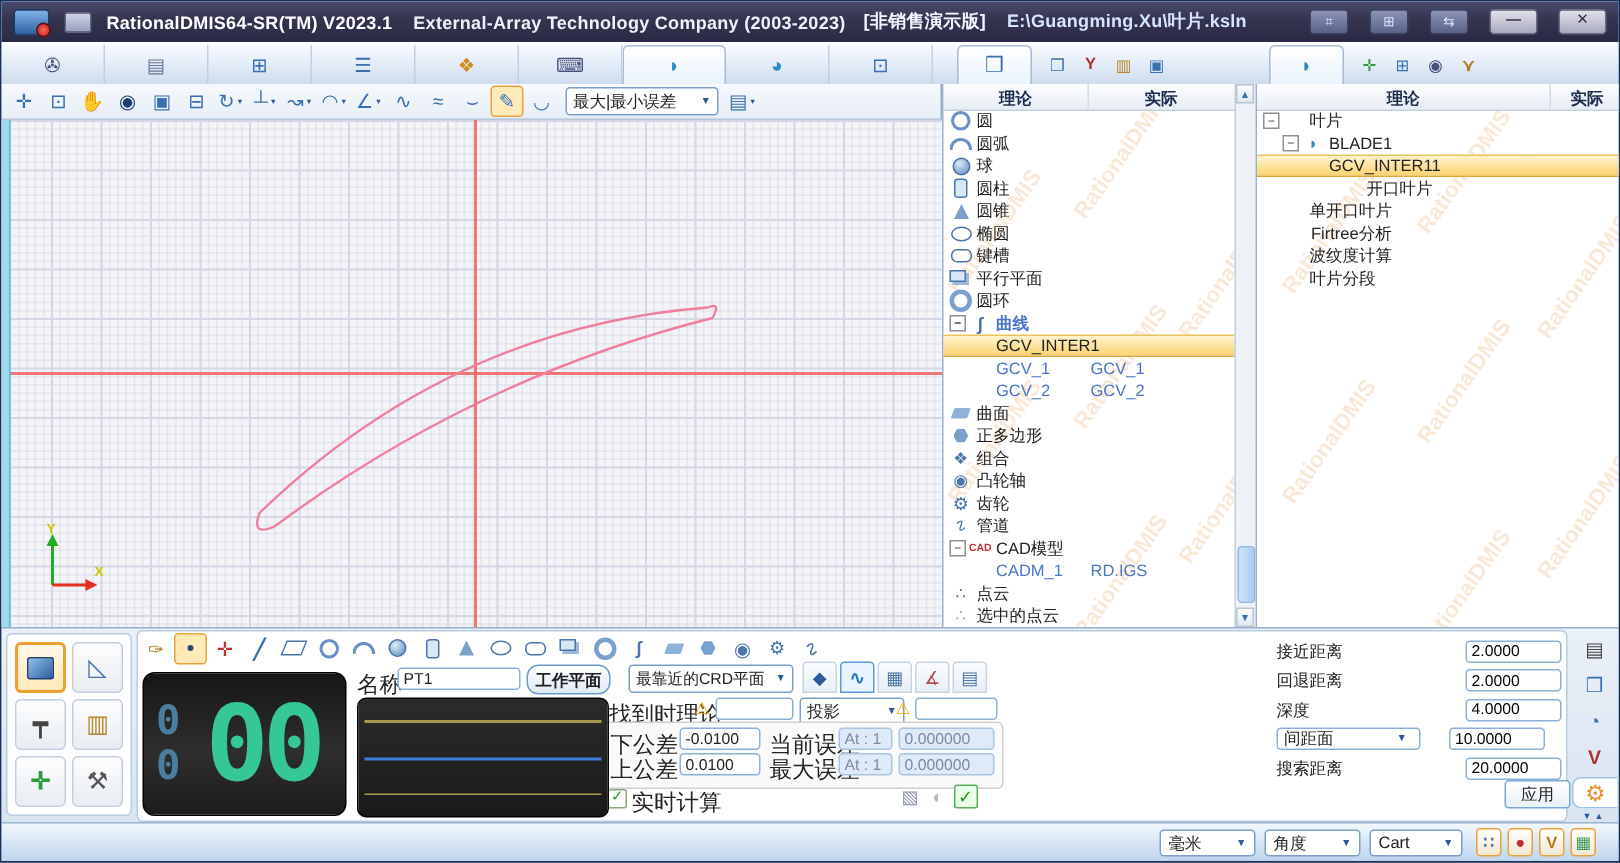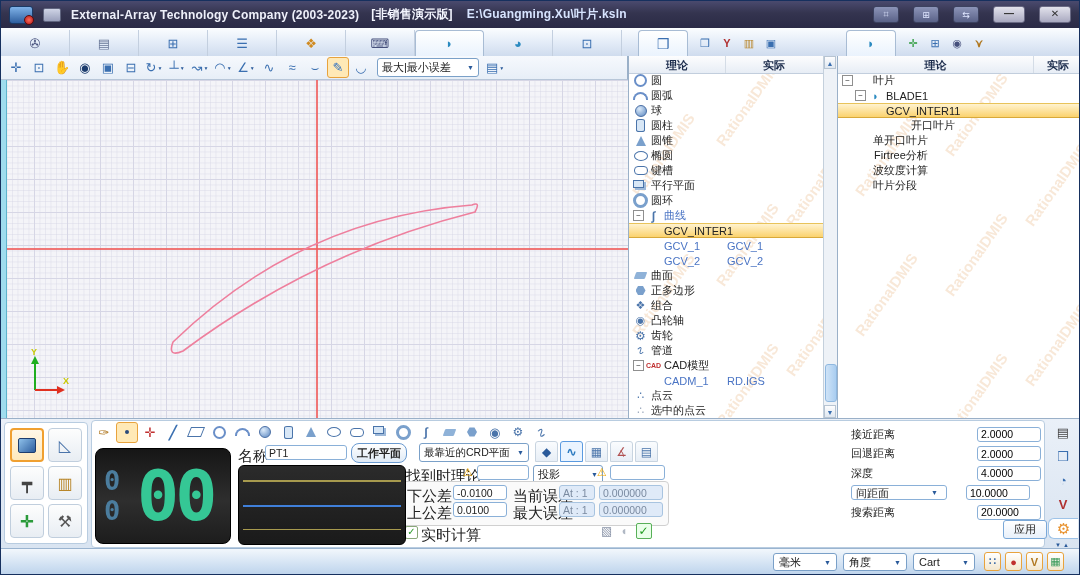--- a/index.html
+++ b/index.html
@@ -247,20 +247,21 @@
   .g-colormap::before{content:"▦";color:#3a9a5a;}
 </style>
 </head>
 <body>
 
 <div class="stage">
 
   <div class="titlebar">
     <div class="app-ico"></div>
     <div class="menu-ico"></div>
+    <span class="t-txt t-brand">RationalDMIS64-SR(TM) V2023.1</span>
     <span class="t-txt t-co">External-Array Technology Company (2003-2023)</span>
     <span class="t-txt t-demo">[非销售演示版]</span>
     <span class="t-txt t-path">E:\Guangming.Xu\叶片.ksln</span>
     <div class="t-right">
       <div class="t-widget">⌗</div>
       <div class="t-widget">⊞</div>
       <div class="t-widget">⇆</div>
       <div class="winbtn">—</div>
       <div class="winbtn">✕</div>
     </div>
@@ -429,21 +430,21 @@
           <span class="tactual"></span>
         </div>
 
         <div class="trow" style="padding-left: 4px;">
 
           <span class="ticon g-torus"></span>
           <span class="tlabel">圆环</span>
           <span class="tactual"></span>
         </div>
 
-        <div class="trow blue has-box open" style="padding-left: 4px;">
+        <div class="trow blue has-box open" style="padding-left: 4px; font-weight: bold;">
           <span class="exp"></span>
           <span class="ticon g-curve"></span>
           <span class="tlabel">曲线</span>
           <span class="tactual"></span>
         </div>
 
         <div class="trow sel" style="padding-left: 17px;">
 
           <span class="ticon"></span>
           <span class="tlabel">GCV_INTER1</span>

